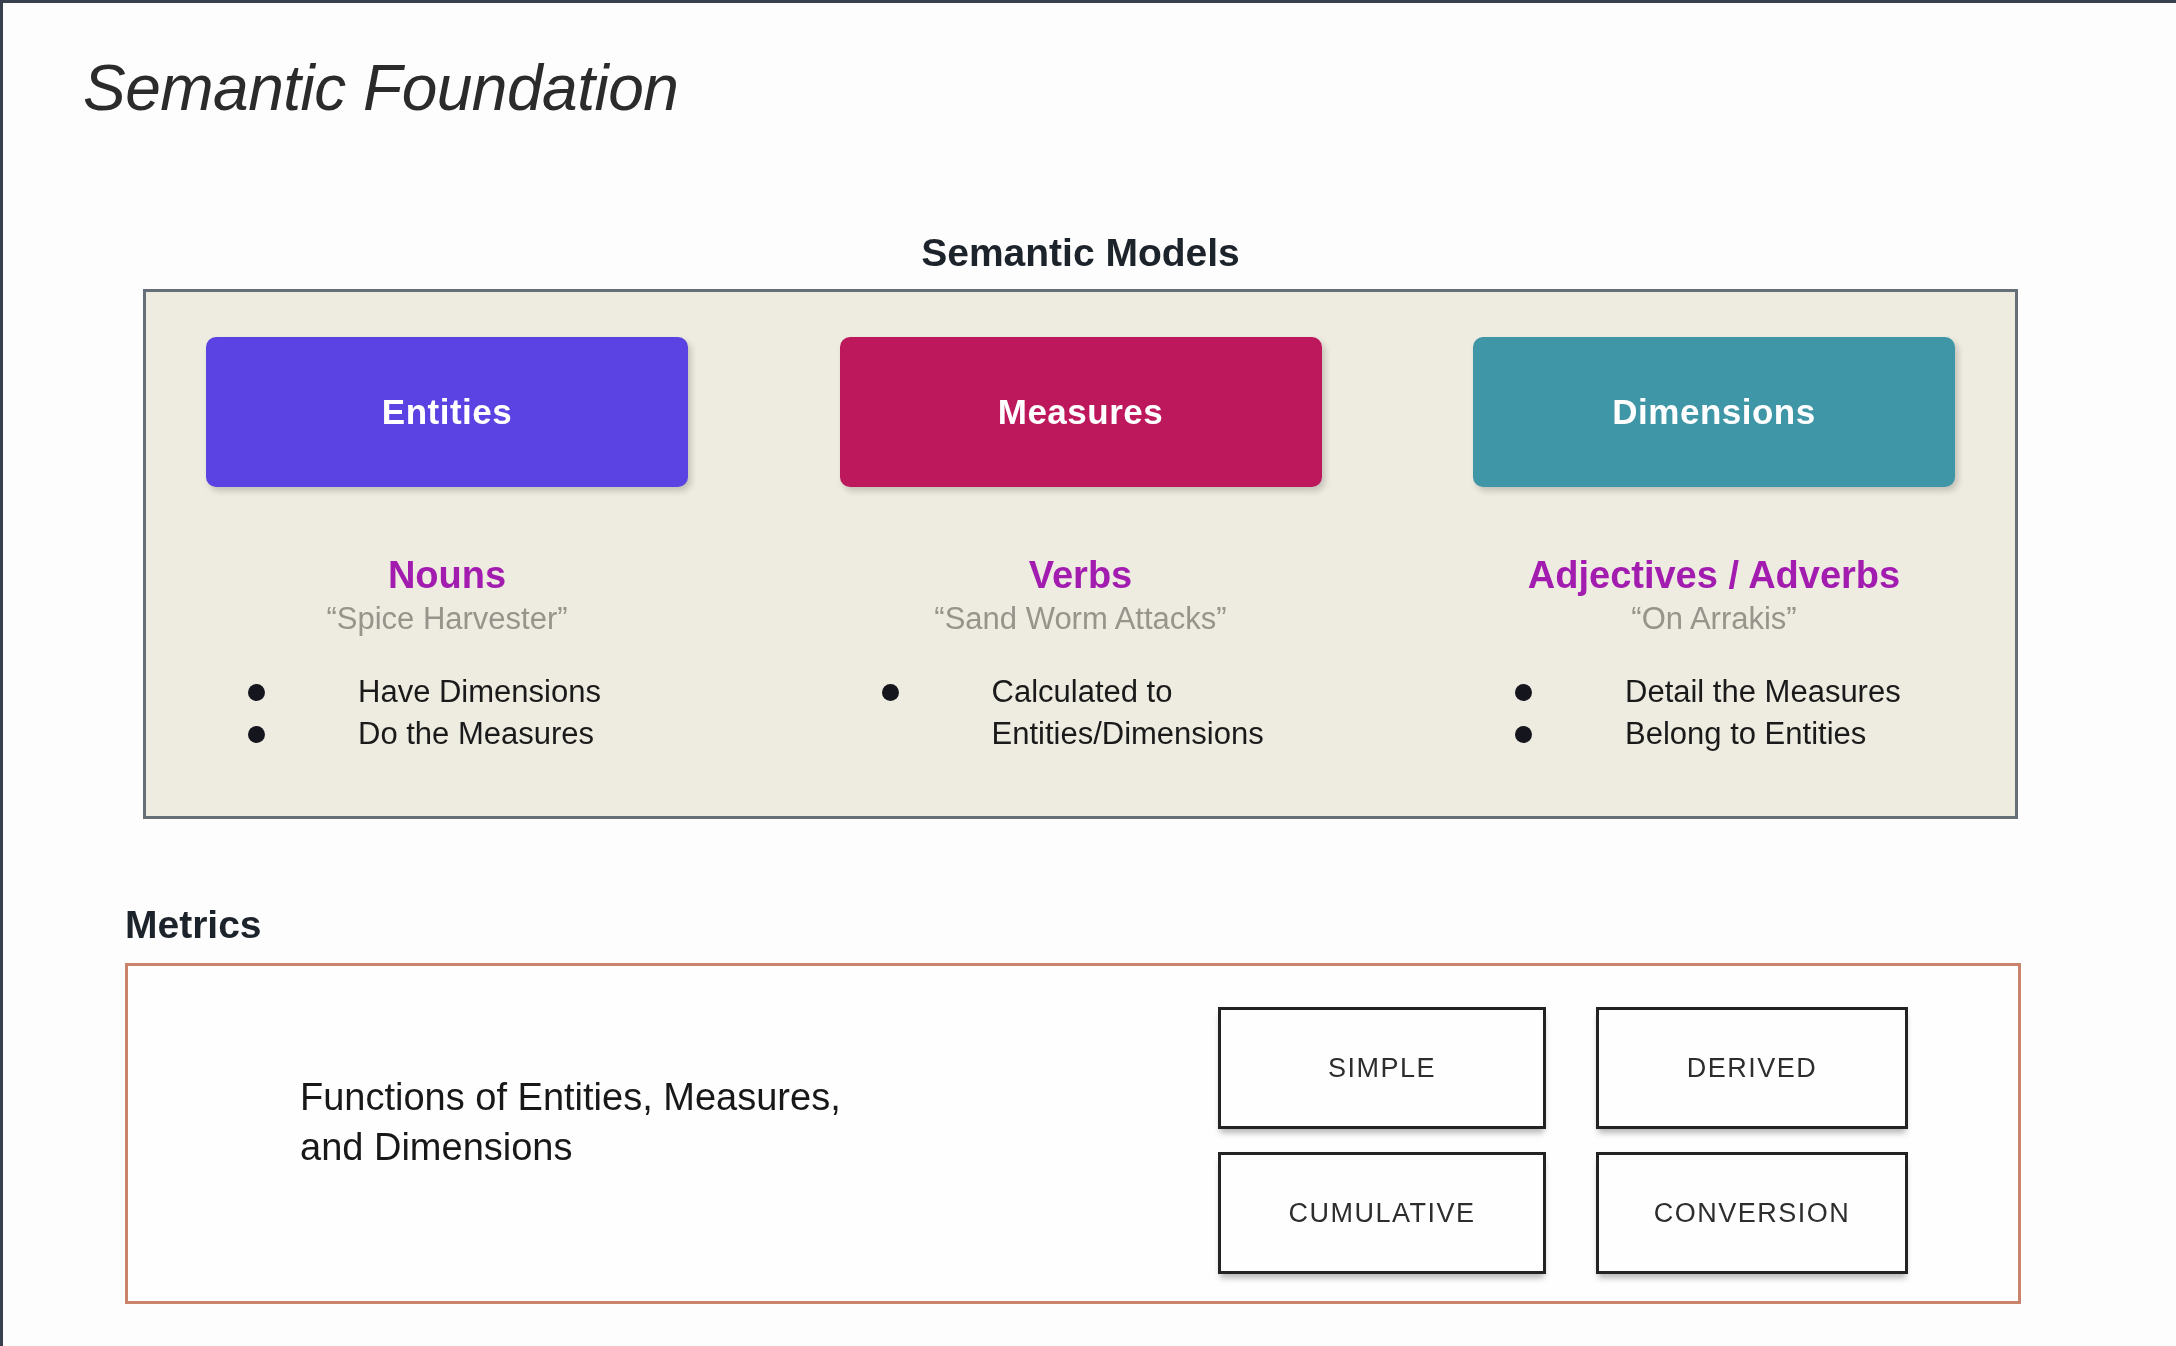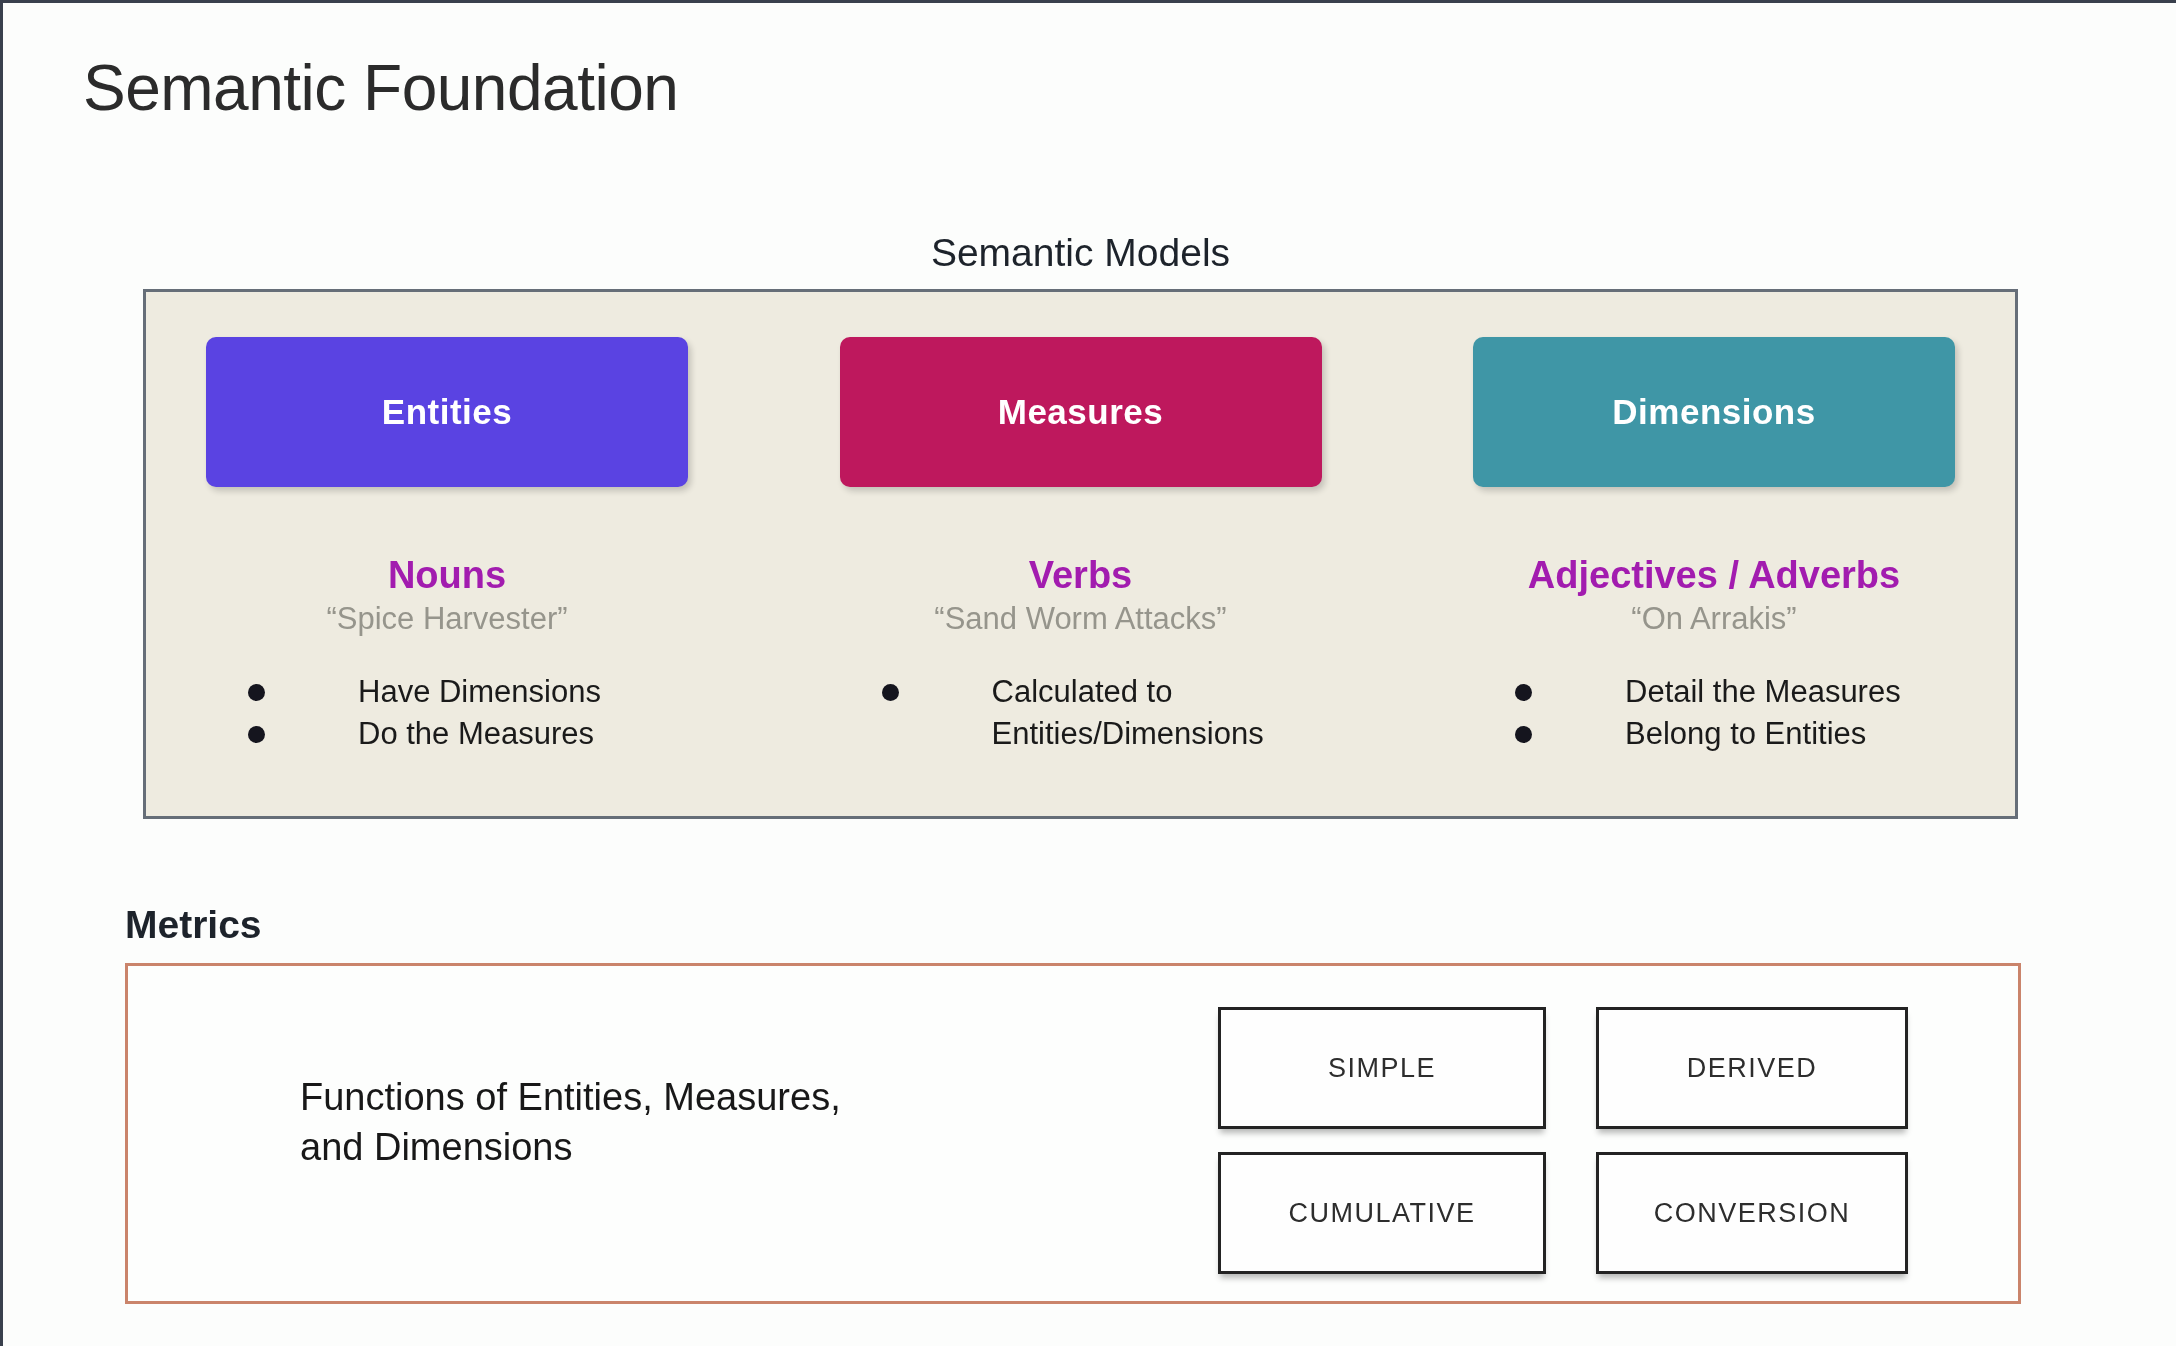--- a/index.html
+++ b/index.html
@@ -8,26 +8,26 @@
     width:2176px;height:1346px;
     background:#fcfdfc;
     border-left:3px solid #39404d;
     border-top:3px solid #39404d;
     box-sizing:border-box;
     font-family:"Liberation Sans","DejaVu Sans",sans-serif;
     overflow:hidden;
   }
   .page-title{
     position:absolute;left:80px;top:48px;
-    font-size:64px;font-weight:500;color:#2b2b2b;letter-spacing:-0.5px;
+    font-size:64px;font-weight:500;color:#2b2b2b;letter-spacing:-0.5px;font-style:italic;
   }
   
   .sm-header{
     position:absolute;left:140px;top:228px;width:1875px;
-    text-align:center;font-size:39px;font-weight:400;color:#1d232b;
+    text-align:center;font-size:39px;font-weight:700;color:#1d232b;
   }
   .sm-panel{
     position:absolute;left:140px;top:286px;width:1875px;height:530px;
     box-sizing:border-box;
     background:#eeebe0;
     border:3px solid #666e78;
     display:flex;justify-content:space-between;
     padding:45px 60px 0 60px;
   }
   .sm-col{width:482px;display:flex;flex-direction:column;}

